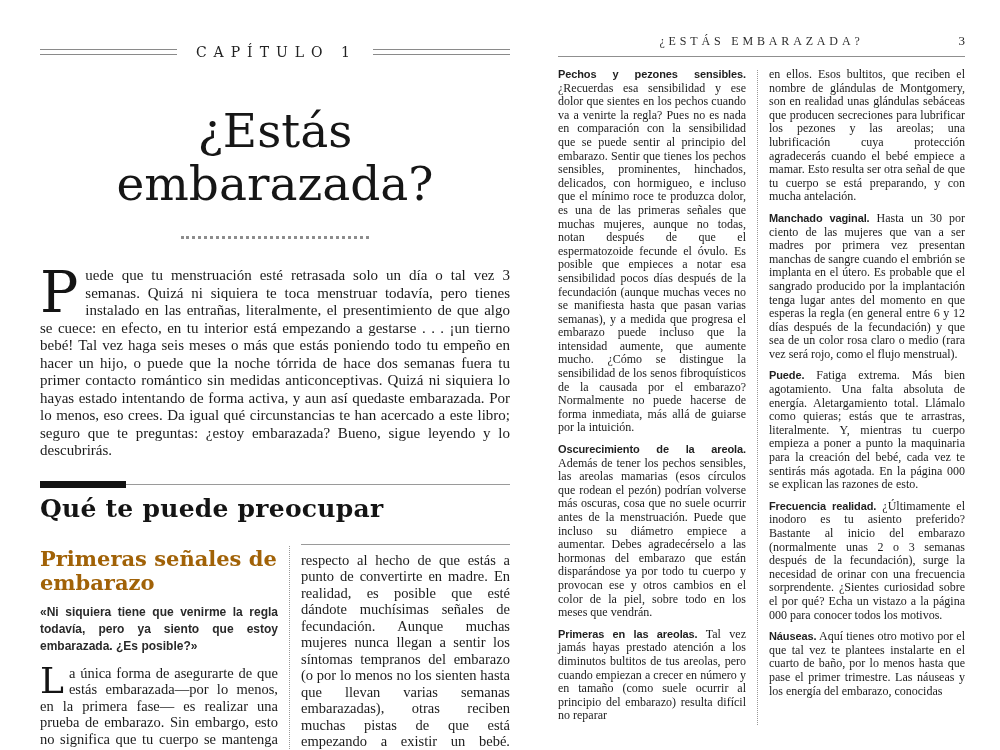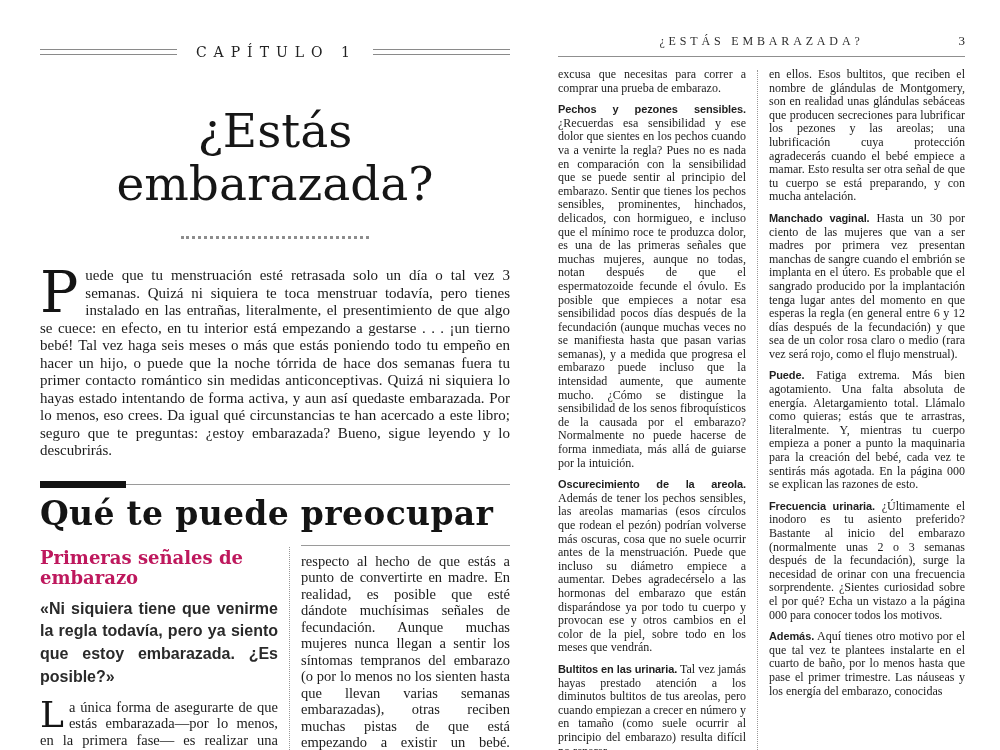--- a/index.html
+++ b/index.html
@@ -35,33 +35,33 @@
     float:left;font-family:"DejaVu Serif",serif;font-size:57px;line-height:46px;
     padding:2px 7px 0 0;color:#141414;
   }
   .dropcap.small{font-size:36px;line-height:30px;padding:1px 5px 0 0;}
 
   .section-block{margin-top:24px;border-top:1px solid #9a9a9a;position:relative;}
   .section-block::before{
     content:"";position:absolute;left:0;top:-4px;width:86px;height:7px;background:#121212;
   }
   .section-title{
-    font-family:"DejaVu Serif",serif;font-size:33px;font-weight:bold;
-    margin:9px 0 12px 0;color:#141414;letter-spacing:0.01em;
+    font-family:"DejaVu Serif",serif;font-size:25px;font-weight:bold;
+    margin:9px 0 21px 0;color:#141414;letter-spacing:0.01em;
   }
   .cols-left{display:flex;align-items:stretch;}
   .lcol1{width:238px;flex:0 0 238px;}
   .col-divider{border-left:1px dotted #979797;margin:2px 11px 6px 11px;}
   .lcol2{flex:1;border-top:1px solid #9a9a9a;padding-top:7px;}
   .subsection-title{
-    font-family:"DejaVu Serif",serif;font-size:18px;line-height:1.14;
-    font-weight:bold;margin:3px 0 9px 0;color:#be185d;
+    font-family:"DejaVu Serif",serif;font-size:21px;line-height:1.14;
+    font-weight:bold;margin:3px 0 9px 0;color:#a16207;
   }
   .reader-quote{
-    font-family:"Liberation Sans",sans-serif;font-weight:bold;font-size:16px;
+    font-family:"Liberation Sans",sans-serif;font-weight:bold;font-size:12px;
     line-height:1.42;text-align:justify;color:#2a2a2a;margin:0 0 10px 0;
   }
   .lbody{font-size:14.5px;line-height:16.5px;text-align:justify;margin:0;}
 
   
   .running-head{
     position:relative;text-align:center;font-family:"Liberation Serif",serif;
     font-size:12px;letter-spacing:0.32em;color:#2d2d2d;
     padding-bottom:7px;border-bottom:1px solid #8f8f8f;
   }
@@ -116,36 +116,35 @@
   <div class="page page-right">
 
     <div class="running-head">
       <span>¿ESTÁS EMBARAZADA?</span>
       <span class="page-num">3</span>
     </div>
 
     <div class="cols-right">
       <div class="rcol1">
 
-          <p class="rpara"> <span>excusa que necesitas para correr a comprar una prueba de embarazo.</span></p>
 
           <p class="rpara"><b class="lead">Pechos y pezones sensibles.</b> <span>¿Recuerdas esa sensibilidad y ese dolor que sientes en los pechos cuando va a venirte la regla? Pues no es nada en comparación con la sensibilidad que se puede sentir al principio del embarazo. Sentir que tienes los pechos sensibles, prominentes, hinchados, delicados, con hormigueo, e incluso que el mínimo roce te produzca dolor, es una de las primeras señales que muchas mujeres, aunque no todas, notan después de que el espermatozoide fecunde el óvulo. Es posible que empieces a notar esa sensibilidad pocos días después de la fecundación (aunque muchas veces no se manifiesta hasta que pasan varias semanas), y a medida que progresa el embarazo puede incluso que la intensidad aumente, que aumente mucho. ¿Cómo se distingue la sensibilidad de los senos fibroquísticos de la causada por el embarazo? Normalmente no puede hacerse de forma inmediata, más allá de guiarse por la intuición.</span></p>
 
           <p class="rpara"><b class="lead">Oscurecimiento de la areola.</b> <span>Además de tener los pechos sensibles, las areolas mamarias (esos círculos que rodean el pezón) podrían volverse más oscuras, cosa que no suele ocurrir antes de la menstruación. Puede que incluso su diámetro empiece a aumentar. Debes agradecérselo a las hormonas del embarazo que están disparándose ya por todo tu cuerpo y provocan ese y otros cambios en el color de la piel, sobre todo en los meses que vendrán.</span></p>
 
-          <p class="rpara"><b class="lead">Bultitos en las urinaria.</b> <span>Tal vez jamás hayas prestado atención a los diminutos bultitos de tus areolas, pero cuando empiezan a crecer en número y en tamaño (como suele ocurrir al principio del embarazo) resulta difícil no reparar</span></p>
+          <p class="rpara"><b class="lead">Primeras en las areolas.</b> <span>Tal vez jamás hayas prestado atención a los diminutos bultitos de tus areolas, pero cuando empiezan a crecer en número y en tamaño (como suele ocurrir al principio del embarazo) resulta difícil no reparar</span></p>
         </div>
       <div class="col-divider"></div>
       <div class="rcol2">
 
           <p class="rpara"> <span>en ellos. Esos bultitos, que reciben el nombre de glándulas de Montgomery, son en realidad unas glándulas sebáceas que producen secreciones para lubrificar los pezones y las areolas; una lubrificación cuya protección agradecerás cuando el bebé empiece a mamar. Esto resulta ser otra señal de que tu cuerpo se está preparando, y con mucha antelación.</span></p>
 
           <p class="rpara"><b class="lead">Manchado vaginal.</b> <span>Hasta un 30 por ciento de las mujeres que van a ser madres por primera vez presentan manchas de sangre cuando el embrión se implanta en el útero. Es probable que el sangrado producido por la implantación tenga lugar antes del momento en que esperas la regla (en general entre 6 y 12 días después de la fecundación) y que sea de un color rosa claro o medio (rara vez será rojo, como el flujo menstrual).</span></p>
 
           <p class="rpara"><b class="lead">Puede.</b> <span>Fatiga extrema. Más bien agotamiento. Una falta absoluta de energía. Aletargamiento total. Llámalo como quieras; estás que te arrastras, literalmente. Y, mientras tu cuerpo empieza a poner a punto la maquinaria para la creación del bebé, cada vez te sentirás más agotada. En la página 000 se explican las razones de esto.</span></p>
 
-          <p class="rpara"><b class="lead">Frecuencia urinaria.</b> <span>¿Últimamente el inodoro es tu asiento preferido? Bastante al inicio del embarazo (normalmente unas 2 o 3 semanas después de la fecundación), surge la necesidad de orinar con una frecuencia sorprendente. ¿Sientes curiosidad sobre el por qué? Echa un vistazo a la página 000 para conocer todos los motivos.</span></p>
+          <p class="rpara"><b class="lead">Frecuencia realidad.</b> <span>¿Últimamente el inodoro es tu asiento preferido? Bastante al inicio del embarazo (normalmente unas 2 o 3 semanas después de la fecundación), surge la necesidad de orinar con una frecuencia sorprendente. ¿Sientes curiosidad sobre el por qué? Echa un vistazo a la página 000 para conocer todos los motivos.</span></p>
 
-          <p class="rpara"><b class="lead">Además.</b> <span>Aquí tienes otro motivo por el que tal vez te plantees instalarte en el cuarto de baño, por lo menos hasta que pase el primer trimestre. Las náuseas y los energía del embarazo, conocidas</span></p>
+          <p class="rpara"><b class="lead">Náuseas.</b> <span>Aquí tienes otro motivo por el que tal vez te plantees instalarte en el cuarto de baño, por lo menos hasta que pase el primer trimestre. Las náuseas y los energía del embarazo, conocidas</span></p>
         </div>
     </div>
   </div>
 </div>
 
 </body></html>

